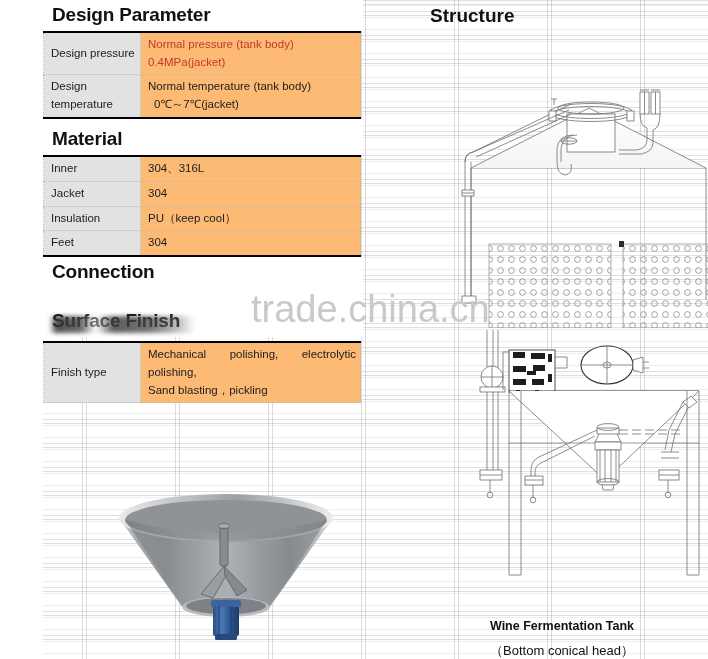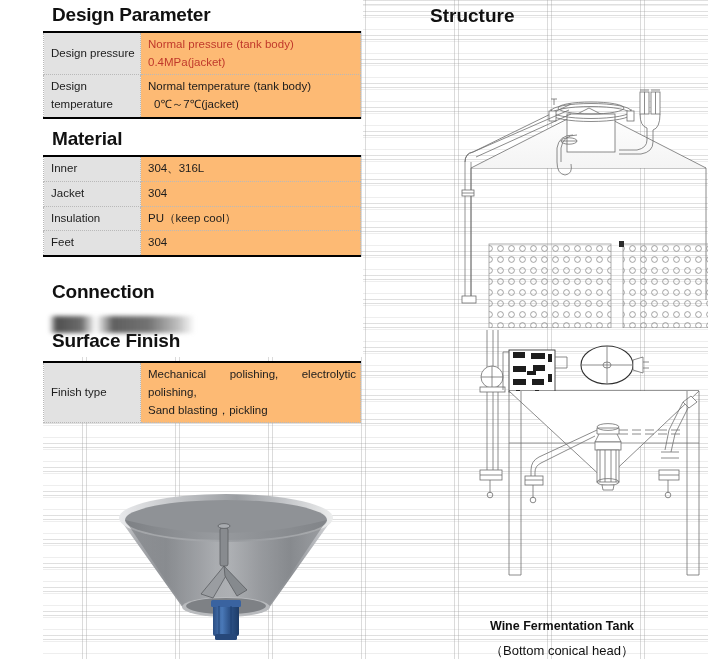--- a/index.html
+++ b/index.html
@@ -237,21 +237,21 @@
       </tr>
       <tr>
         <td class="k rule-bot">
           <span>Feet</span>
         </td>
         <td class="v rule-bot">304</td>
       </tr>
     </tbody>
       </table>
 
-    <div class="section-head" style="padding-top:24px">Connection</div>
+    <div class="section-head" style="padding-top:4px">Connection</div>
 
     <div class="section-head" style="padding-top:22px">Surface Finish</div>
     <table class="spec-table" style="margin-top:4px">
       <tbody>
           <tr>
         <td class="k rule-top">
           <span>Finish type</span>
         </td>
         <td class="v rule-top v-multi">
           <div class="just">Mechanical    polishing,    electrolytic polishing,</div>
@@ -456,14 +456,15 @@
     <rect x="110" y="110" width="30" height="7" rx="1.5" fill="#3a63a0"></rect>
     <rect x="114" y="144" width="22" height="6" rx="1.5" fill="#27487a"></rect>
     <path d="M118,116 L118,144 M130,116 L130,144" stroke="#1e3f70" stroke-width="0.9"></path>
   </svg>
 
   <div class="cap-wrap">
     <div class="caption-main">Wine Fermentation Tank</div>
     <div class="caption-sub">（Bottom conical head）</div>
   </div>
 
+  <div class="watermark">trade.china.cn</div>
 
 </div>
 
 </body></html>

